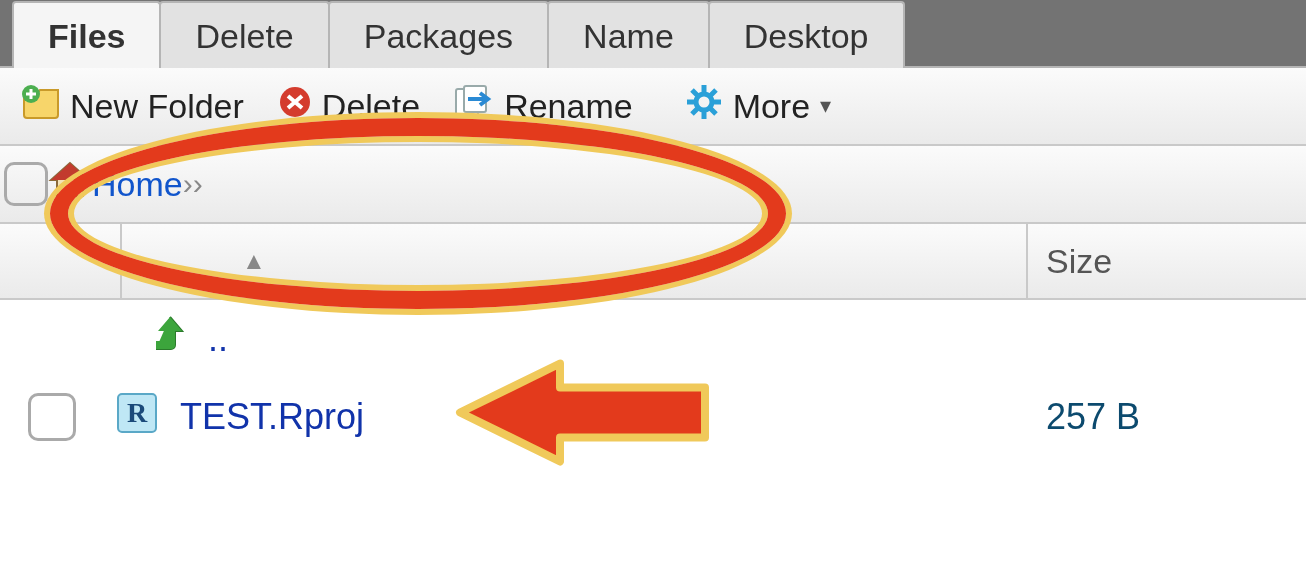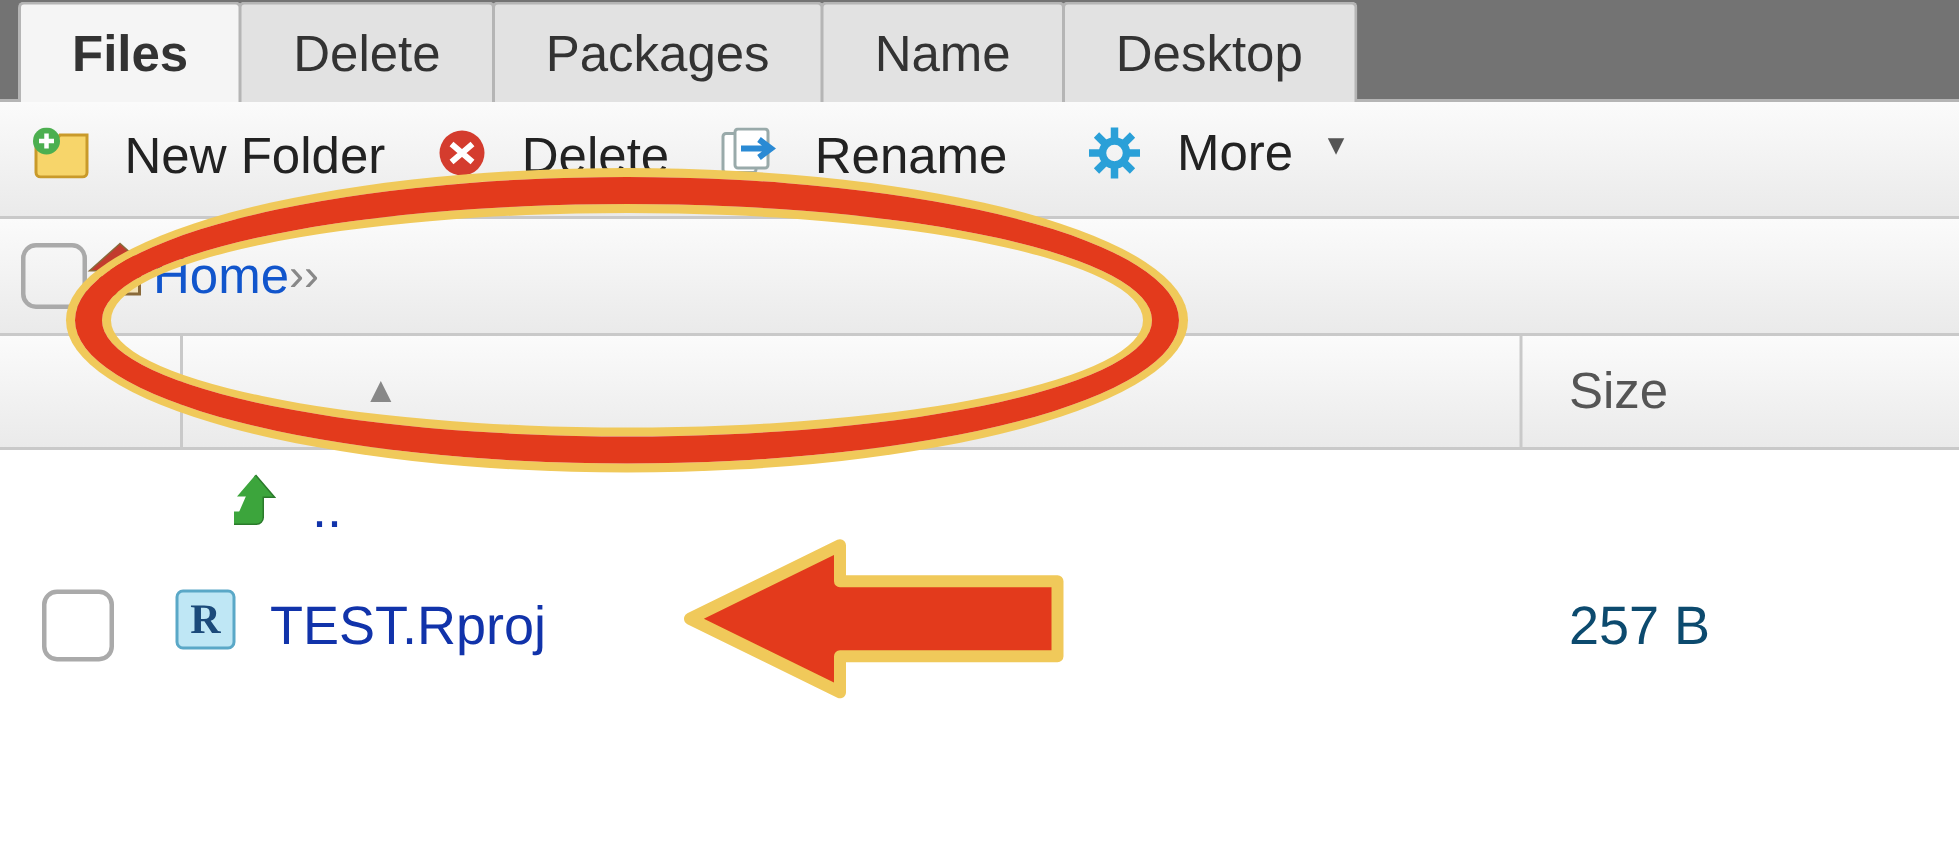--- a/index.html
+++ b/index.html
@@ -9,35 +9,35 @@
 
 .tabs{display:flex;align-items:flex-end;height:66px;padding-left:12px;border-bottom:2px solid #b5b5b5;background:#737373;}
 .tab{font-size:34px;color:#333;padding:14px 34px 12px 34px;cursor:pointer;position:relative;top:2px;
      border:2px solid transparent;border-bottom:none;}
 .tab.active{font-weight:700;background:#f5f5f5;border-color:#b5b5b5;border-top-left-radius:4px;border-top-right-radius:4px;}
 .tab.inactive{background:#e2e2e2;border-color:#b5b5b5;border-top-left-radius:4px;border-top-right-radius:4px;margin-left:-2px;}
 
 
 .toolbar{height:76px;display:flex;align-items:center;font-size:34px;color:#222;border-bottom:2px solid #c9c9c9;
          background:linear-gradient(#fbfbfb,#eaeaea);padding:0 14px;gap:18px;}
-.tb-btn{display:flex;gap:23px;cursor:pointer;padding:4px 8px;}
+.tb-btn{display:flex;align-items:center;gap:10px;cursor:pointer;padding:4px 8px;}
 .tb-sep{padding:0;}
 
 
 .crumb-row{height:76px;display:flex;align-items:center;font-size:34px;border-bottom:2px solid #c9c9c9;
-           background:linear-gradient(#fbfbfb,#eaeaea);padding:0 14px;gap:0;position:relative;}
+           background:linear-gradient(#fbfbfb,#eaeaea);padding:0 4px;gap:0;position:relative;}
 .crumb{color:#1155cc;cursor:pointer;}
 .crumb-sep{color:#888;font-size:30px;}
 
 
 .cols{height:74px;display:flex;align-items:center;font-size:34px;color:#555;border-bottom:2px solid #c9c9c9;
       background:linear-gradient(#fbfbfb,#eaeaea);}
 .col-check{width:120px;border-right:2px solid #c9c9c9;height:100%;}
 .col-name{flex:1;display:flex;align-items:center;gap:14px;padding-left:120px;border-right:2px solid #c9c9c9;height:100%;}
-.col-size{width:260px;padding-left:31px;display:flex;align-items:center;height:100%;}
+.col-size{width:260px;padding-left:18px;display:flex;align-items:center;height:100%;}
 .sort-arrow{color:#888;font-size:24px;}
 
 
 .file-row{height:78px;display:flex;align-items:center;font-size:36px;color:#1133aa;position:relative;}
 .row-check{width:42px;height:42px;border:3px solid #aaa;border-radius:10px;margin:0 38px 0 28px;cursor:pointer;flex-shrink:0;}
 .row-check.blank{border-color:transparent;}
 .file-name{flex:1;display:flex;align-items:center;gap:20px;cursor:pointer;}
 .file-size{width:260px;padding-left:18px;color:#0c4a6e;}
 
 

